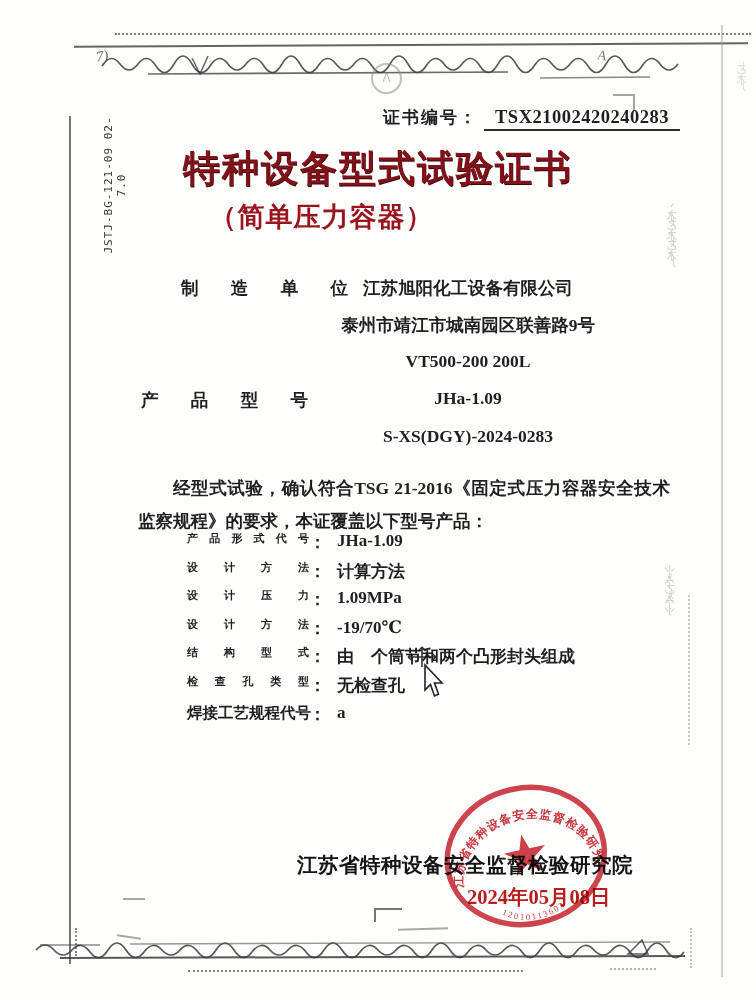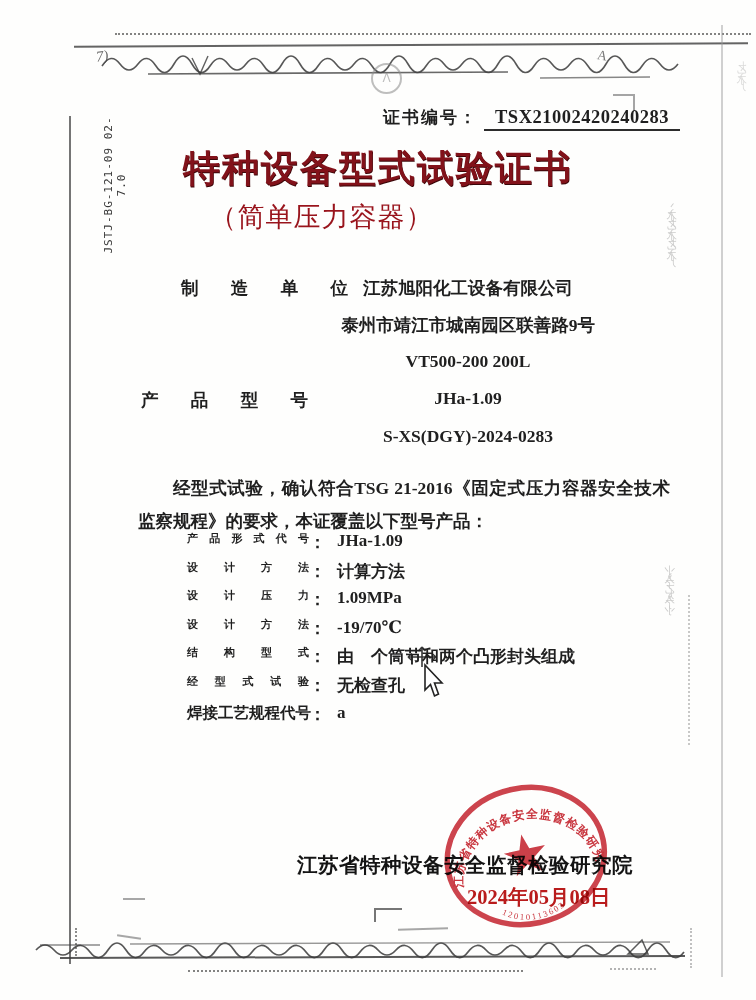--- a/index.html
+++ b/index.html
@@ -16,21 +16,21 @@
     transform:rotate(-90deg);font-family:"DejaVu Sans Mono",monospace;
     font-size:11px;letter-spacing:1px;color:#3a3a3a;text-align:center;}
   .certno-row{position:absolute;left:383px;top:106px;font-size:17px;white-space:nowrap;}
   .certno-label{letter-spacing:2px;font-weight:600;}
   .certno-value{display:inline-block;font-size:18.5px;font-weight:600;letter-spacing:.5px;
     border-bottom:2px solid #2c2c2c;padding:0 11px 1px 11px;margin-left:6px;}
   .doc-title{position:absolute;left:0;top:144px;width:756px;text-align:center;
     font-size:37px;font-weight:bold;letter-spacing:2px;color:#82121a;
     text-shadow:.5px .5px 0 #3a0608;}
   .doc-subtitle{position:absolute;left:0;top:199px;width:643px;text-align:center;
-    font-size:27px;font-weight:normal;letter-spacing:1px;color:#99141c;}
+    font-size:27px;font-weight:bold;letter-spacing:1px;color:#99141c;}
   
   .info-label{position:absolute;left:141px;width:167px;font-size:17.5px;font-weight:600;
     text-align:justify;text-align-last:justify;white-space:nowrap;}
   .info-value{position:absolute;left:303px;width:330px;text-align:center;
     font-size:17.5px;font-weight:600;white-space:nowrap;}
   
   .statement{position:absolute;left:138px;top:472px;width:532px;font-size:17.5px;
     font-weight:600;line-height:33px;text-indent:35px;text-align:justify;}
   
   .spec-label{position:absolute;left:187px;width:122px;font-size:11px;font-weight:600;
@@ -128,21 +128,21 @@
   <div class="spec-value" style="top:588px;">1.09MPa</div>
 
   <div class="spec-label" style="top:617px;">设计方法</div>
   <div class="spec-colon" style="top:617px;">：</div>
   <div class="spec-value" style="top:617px;">-19/70℃</div>
 
   <div class="spec-label" style="top:645px;">结构型式</div>
   <div class="spec-colon" style="top:645px;">：</div>
   <div class="spec-value" style="top:645px;">由　个筒节和两个凸形封头组成</div>
 
-  <div class="spec-label" style="top:674px;">经型式试验</div>
+  <div class="spec-label" style="top:674px;">检查孔类型</div>
   <div class="spec-colon" style="top:674px;">：</div>
   <div class="spec-value" style="top:674px;">无检查孔</div>
 
   <div class="spec-label tight" style="top:703px;">焊接工艺规程代号</div>
   <div class="spec-colon" style="top:703px;">：</div>
   <div class="spec-value" style="top:703px;">a</div>
 
   <svg class="cursor-artifact" width="48" height="58" viewBox="0 0 48 58">
     <g stroke="#222" stroke-width="1.6" fill="none" opacity="0.9">
       <path d="M20,4 L20,24 M20,4 L16.5,8 M20,4 L23.5,8"></path>

